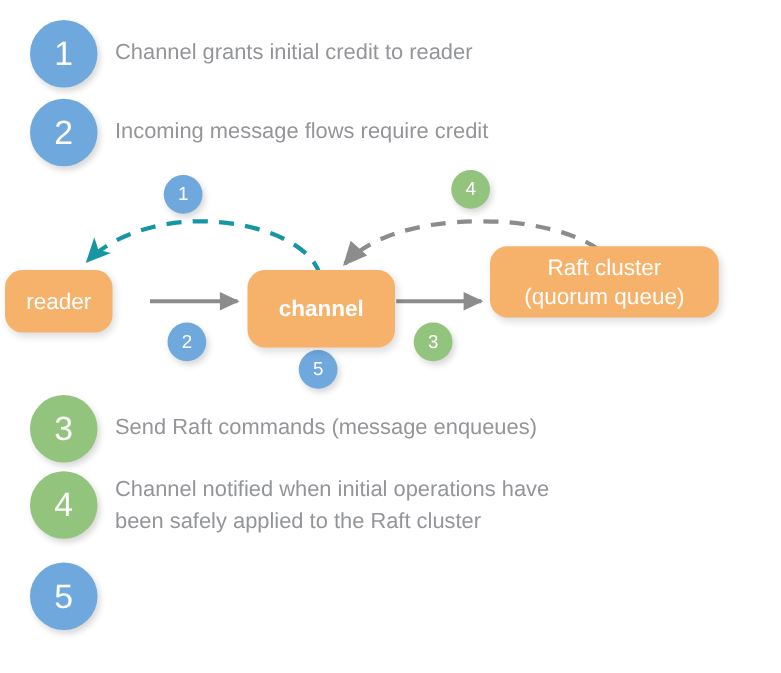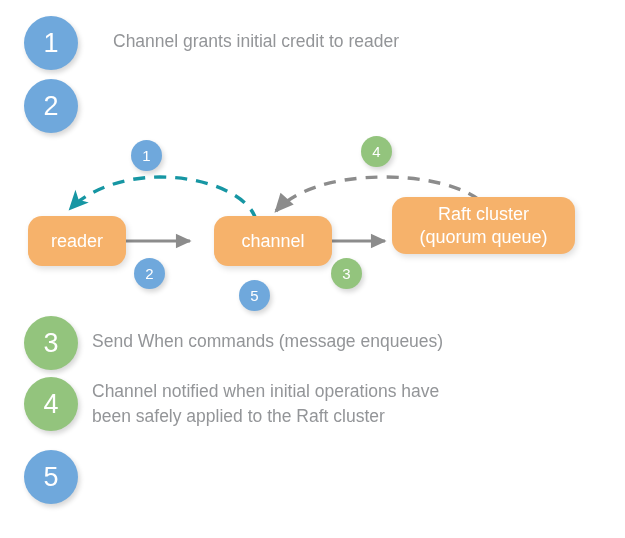--- a/index.html
+++ b/index.html
@@ -87,23 +87,24 @@
     height: 538px;
     pointer-events: none;
   }
 </style>
 </head>
 <body>
 
 <div id="stage">
 
   <div class="badge blue big" style="left:24px; top:16px;">1</div>
-  <div class="legend-text" style="left:92px; top:29px; width:500px;margin-left:21px;">Channel grants initial credit to reader</div>
+  <div class="legend-text" style="left:92px; top:29px; width:500px;">Channel grants initial credit to reader</div>
 
   <div class="badge blue big" style="left:24px; top:79px;">2</div>
+  <div class="legend-text" style="left:92px; top:92px; width:500px;">Incoming message flows require credit</div>
 
   <div class="badge blue small" style="left:131px; top:140px;">1</div>
 
   <div class="badge green small" style="left:361px; top:136px;">4</div>
 
   <div class="badge blue small" style="left:134px; top:258px;">2</div>
 
   <div class="badge blue small" style="left:239px; top:280px;">5</div>
 
   <div class="badge green small" style="left:331px; top:258px;">3</div>
@@ -123,29 +124,29 @@
 
     <path d="M 256,220 C 250,196 208,177 160,177 C 120,177 86,192 70,209" fill="none" stroke="#1696a3" stroke-width="3.4" stroke-dasharray="12 9" stroke-linecap="butt" marker-end="url(#arrowTeal)"></path>
 
     <path d="M 491,216 C 486,194 440,177 385,177 C 330,177 293,192 276,211" fill="none" stroke="#8c8c8c" stroke-width="3.4" stroke-dasharray="12 9" stroke-linecap="butt" marker-end="url(#arrowGrayDash)"></path>
 
     <line x1="120" y1="241" x2="190" y2="241" stroke="#8c8c8c" stroke-width="3.2" marker-end="url(#arrowGraySolid)"></line>
 
     <line x1="317" y1="241" x2="385" y2="241" stroke="#8c8c8c" stroke-width="3.2" marker-end="url(#arrowGraySolid)"></line>
   </svg>
 
-  <div class="node" style="left:28px; top:216px; width:98px; height:50px;">reader</div>
+  <div class="node" style="left:4px; top:216px; width:86px; height:50px;">reader</div>
 
-  <div class="node" style="left:214px; top:216px; width:118px; height:50px;">channel</div>
+  <div class="node" style="left:198px; top:216px; width:118px; height:62px;font-weight:bold;">channel</div>
 
   <div class="node" style="left:392px; top:197px; width:183px; height:57px;">Raft cluster
 (quorum queue)</div>
 
   <div class="badge green big" style="left:24px; top:316px;">3</div>
-  <div class="legend-text" style="left:92px; top:329px; width:510px;">Send When commands (message enqueues)</div>
+  <div class="legend-text" style="left:92px; top:329px; width:510px;">Send Raft commands (message enqueues)</div>
 
   <div class="badge green big" style="left:24px; top:377px;">4</div>
   <div class="legend-text" style="left:92px; top:379px; width:520px;">Channel notified when initial operations have
 been safely applied to the Raft cluster</div>
 
   <div class="badge blue big" style="left:24px; top:450px;">5</div>
 
 </div>
 
 </body></html>

